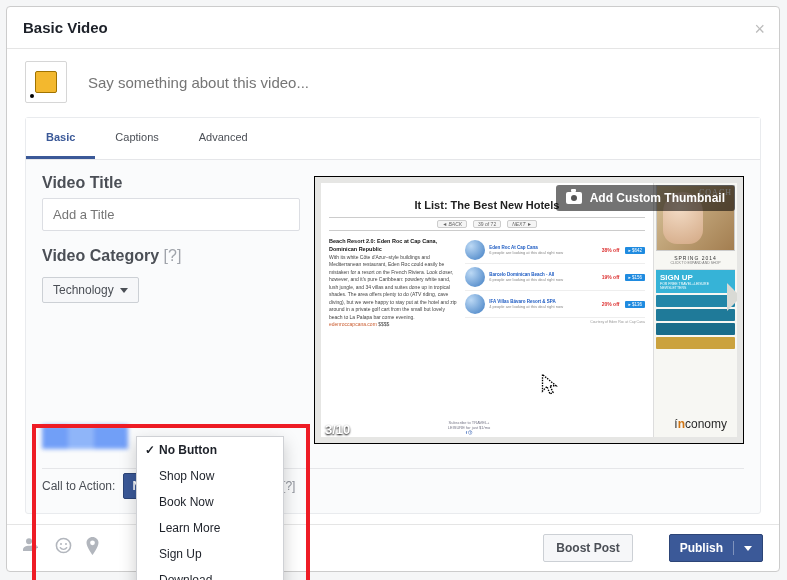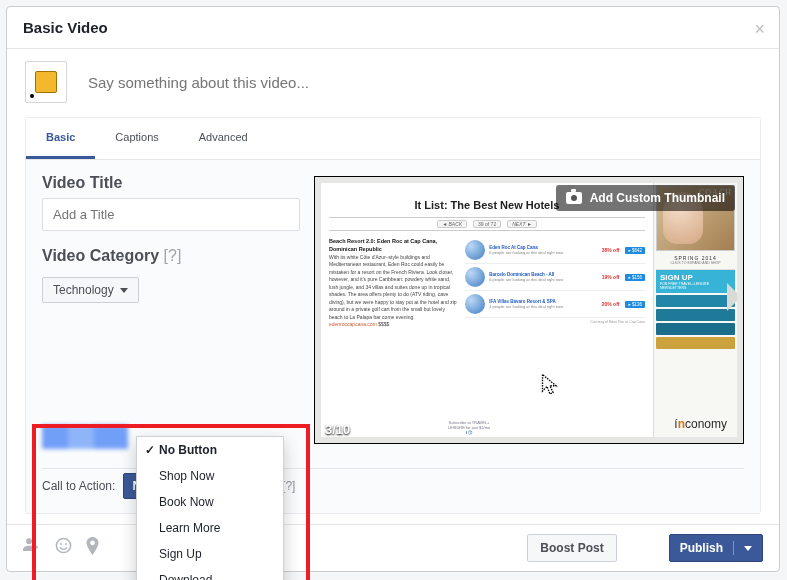--- a/index.html
+++ b/index.html
@@ -389,21 +389,21 @@
     border: 1px solid #ccd0d5;
     background: #f6f7f9;
     padding: 6px 12px;
     font-weight: bold;
     font-size: 12px;
     color: #4b4f56;
     border-radius: 2px;
     cursor: pointer;
   }
   .publish-btn {
-    margin-left: 24px;
+    margin-left: 8px;
     background: #3b5998;
     color: #fff;
     border: 1px solid #2d4577;
     padding: 6px 10px;
     font-weight: bold;
     font-size: 12px;
     border-radius: 2px;
     display: inline-flex;
     align-items: center;
     gap: 10px;

